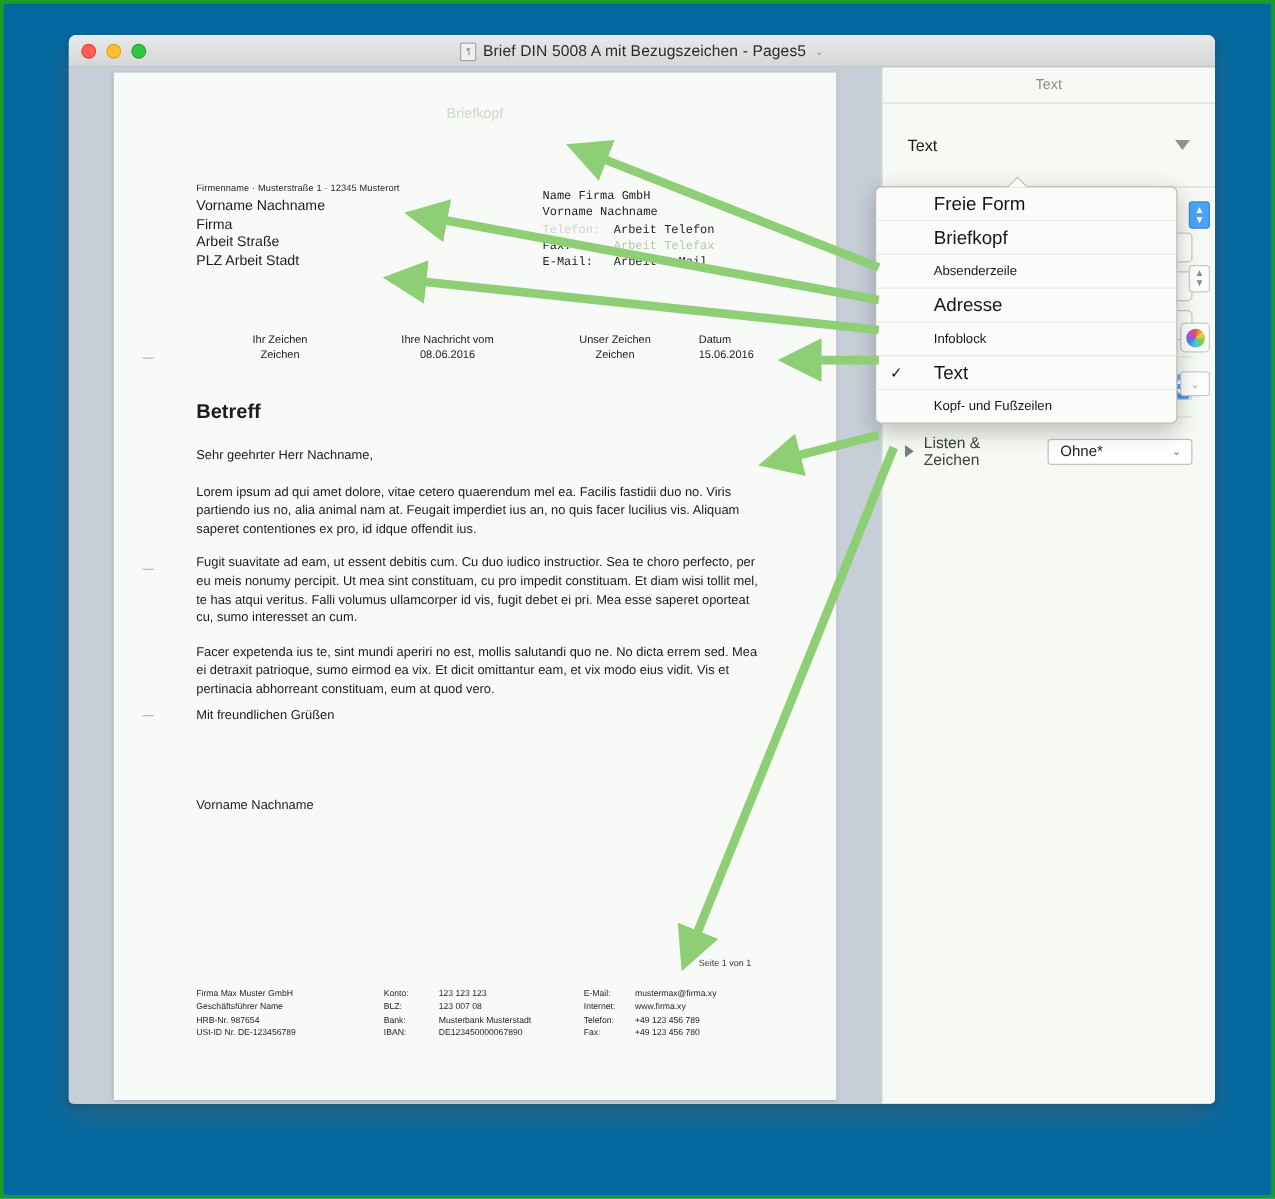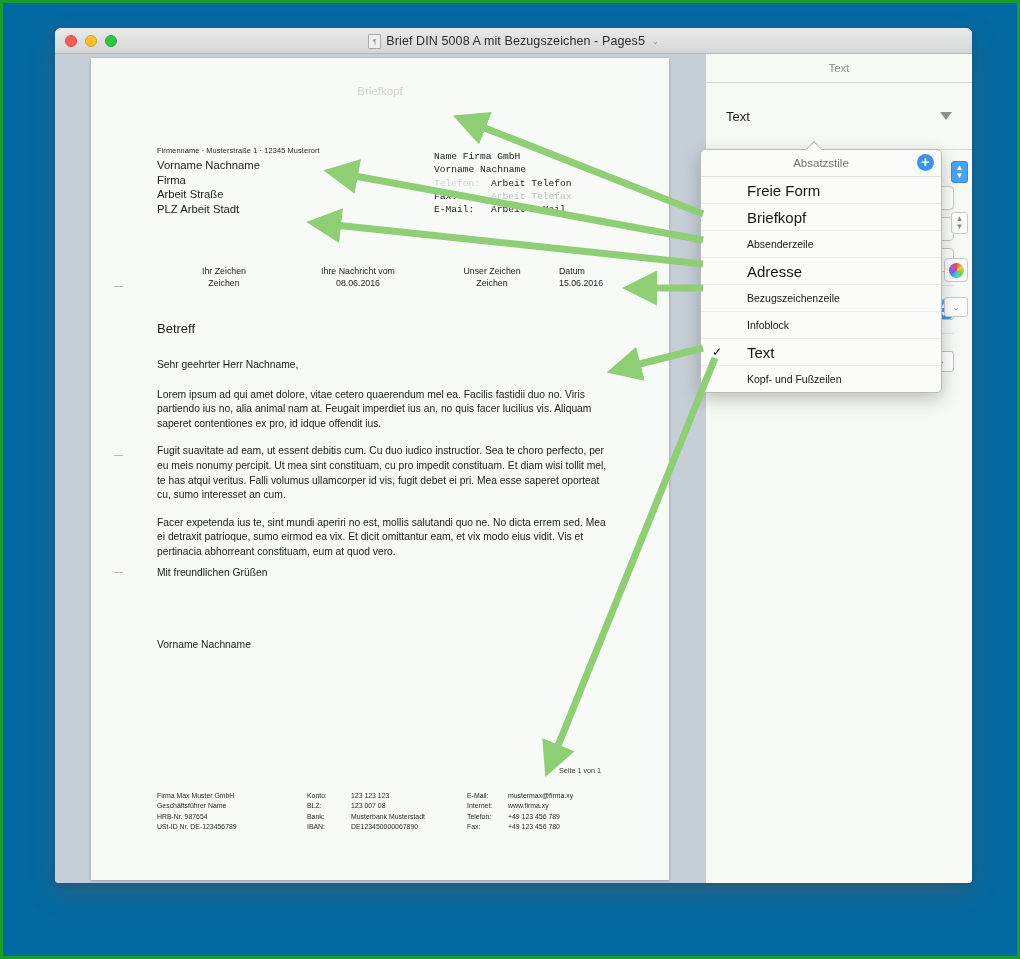--- a/index.html
+++ b/index.html
@@ -98,21 +98,21 @@
   .d-bezug {
     position: absolute; left: 66px; top: 207px;
     width: 460px; font-size: 8.8px; line-height: 12.4px;
   }
   .d-bezug .cols { display: flex; text-align: center; }
   .d-bezug .c { width: 134px; }
   .d-bezug .c:last-child { width: auto; }
 
   .d-betreff {
     position: absolute; left: 66px; top: 263px;
-    font-size: 13px; font-weight: normal;
+    font-size: 16px; font-weight: bold;
   }
   .d-body {
     position: absolute; left: 66px; top: 300px;
     width: 450px; font-size: 10.3px; line-height: 14.6px;
     color: #1b1b1b;
   }
   .d-body p { margin: 0 0 13px 0; }
   .d-body p.tight { margin-bottom: 15px; }
   .d-gruss { position: absolute; left: 66px; top: 509px; font-size: 10.3px; }
   .d-name { position: absolute; left: 66px; top: 581px; font-size: 10.3px; }
@@ -565,39 +565,32 @@
           </div>
         </div>
       </div>
     </div>
   </div>
 
   <div class="popover">
     <div class="pop-arrow">
         <i></i>
       </div>
-    <div class="pop-head">
-      <span>Absatzstile</span>
-      <div class="plus-btn">+</div>
-    </div>
 
     <div class="pop-item big">
       <span>Freie Form</span>
     </div>
     <div class="pop-item big">
       <span>Briefkopf</span>
     </div>
     <div class="pop-item small">
       <span>Absenderzeile</span>
     </div>
     <div class="pop-item big">
       <span>Adresse</span>
-    </div>
-    <div class="pop-item small">
-      <span>Bezugszeichenzeile</span>
     </div>
     <div class="pop-item small">
       <span>Infoblock</span>
     </div>
     <div class="pop-item big">
       <span class="check">✓</span>
       <span>Text</span>
     </div>
     <div class="pop-item small">
       <span>Kopf- und Fußzeilen</span>

